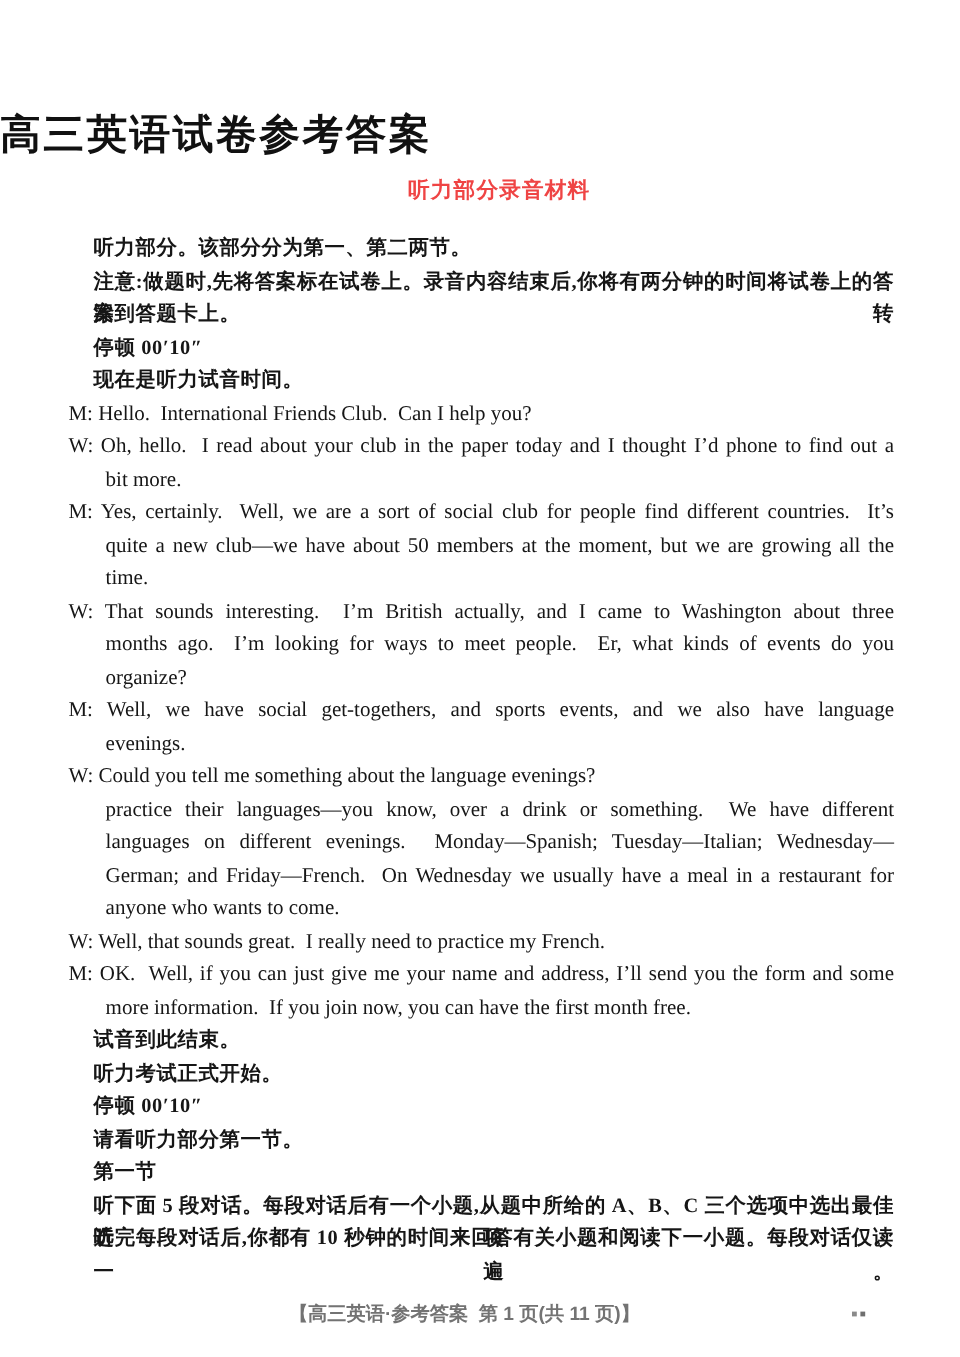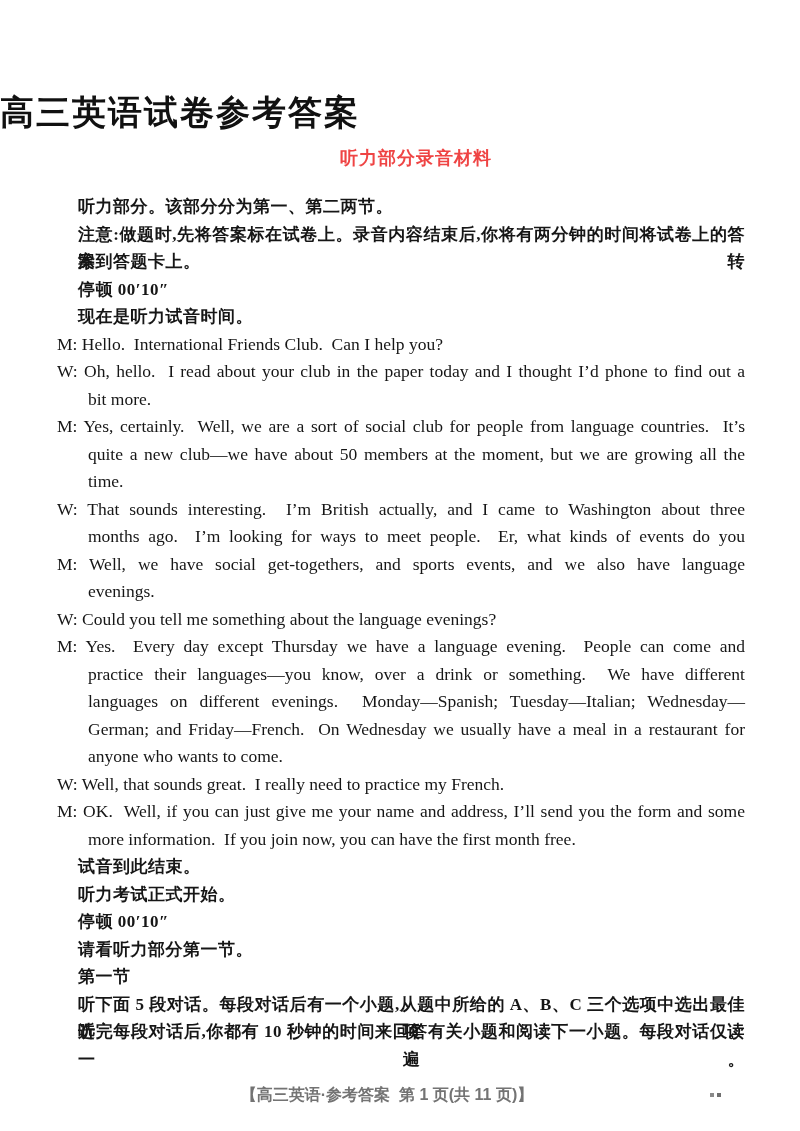--- a/index.html
+++ b/index.html
@@ -104,29 +104,29 @@
 
   <div class="body-lines">
       <div class="line zh">听力部分。该部分分为第一、第二两节。</div>
       <div class="line zh justify">注意:做题时,先将答案标在试卷上。录音内容结束后,你将有两分钟的时间将试卷上的答案转</div>
       <div class="line zh">涂到答题卡上。</div>
       <div class="line zh">停顿 00′10″</div>
       <div class="line zh">现在是听力试音时间。</div>
       <div class="line speaker">M: Hello.  International Friends Club.  Can I help you?</div>
       <div class="line speaker justify">W: Oh, hello.  I read about your club in the paper today and I thought I’d phone to find out a</div>
       <div class="line cont">bit more.</div>
-      <div class="line speaker justify">M: Yes, certainly.  Well, we are a sort of social club for people from language countries.  It’s</div>
+      <div class="line speaker justify">M: Yes, certainly.  Well, we are a sort of social club for people find different countries.  It’s</div>
       <div class="line cont justify">quite a new club—we have about 50 members at the moment, but we are growing all the</div>
       <div class="line cont">time.</div>
       <div class="line speaker justify">W: That sounds interesting.  I’m British actually, and I came to Washington about three</div>
       <div class="line cont justify">months ago.  I’m looking for ways to meet people.  Er, what kinds of events do you</div>
+      <div class="line cont">organize?</div>
       <div class="line speaker justify">M: Well, we have social get-togethers, and sports events, and we also have language</div>
       <div class="line cont">evenings.</div>
       <div class="line speaker">W: Could you tell me something about the language evenings?</div>
-      <div class="line speaker justify">M: Yes.  Every day except Thursday we have a language evening.  People can come and</div>
       <div class="line cont justify">practice their languages—you know, over a drink or something.  We have different</div>
       <div class="line cont justify">languages on different evenings.  Monday—Spanish; Tuesday—Italian; Wednesday—</div>
       <div class="line cont justify">German; and Friday—French.  On Wednesday we usually have a meal in a restaurant for</div>
       <div class="line cont">anyone who wants to come.</div>
       <div class="line speaker">W: Well, that sounds great.  I really need to practice my French.</div>
       <div class="line speaker justify">M: OK.  Well, if you can just give me your name and address, I’ll send you the form and some</div>
       <div class="line cont">more information.  If you join now, you can have the first month free.</div>
       <div class="line zh">试音到此结束。</div>
       <div class="line zh">听力考试正式开始。</div>
       <div class="line zh">停顿 00′10″</div>

